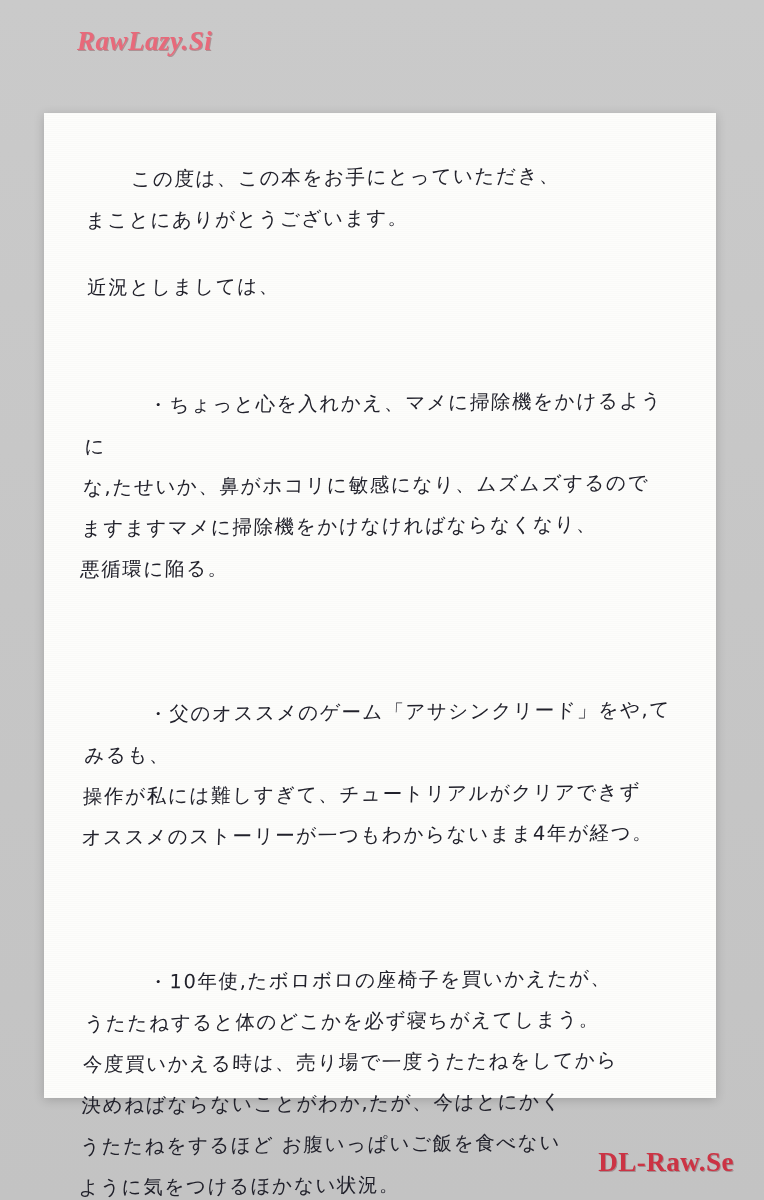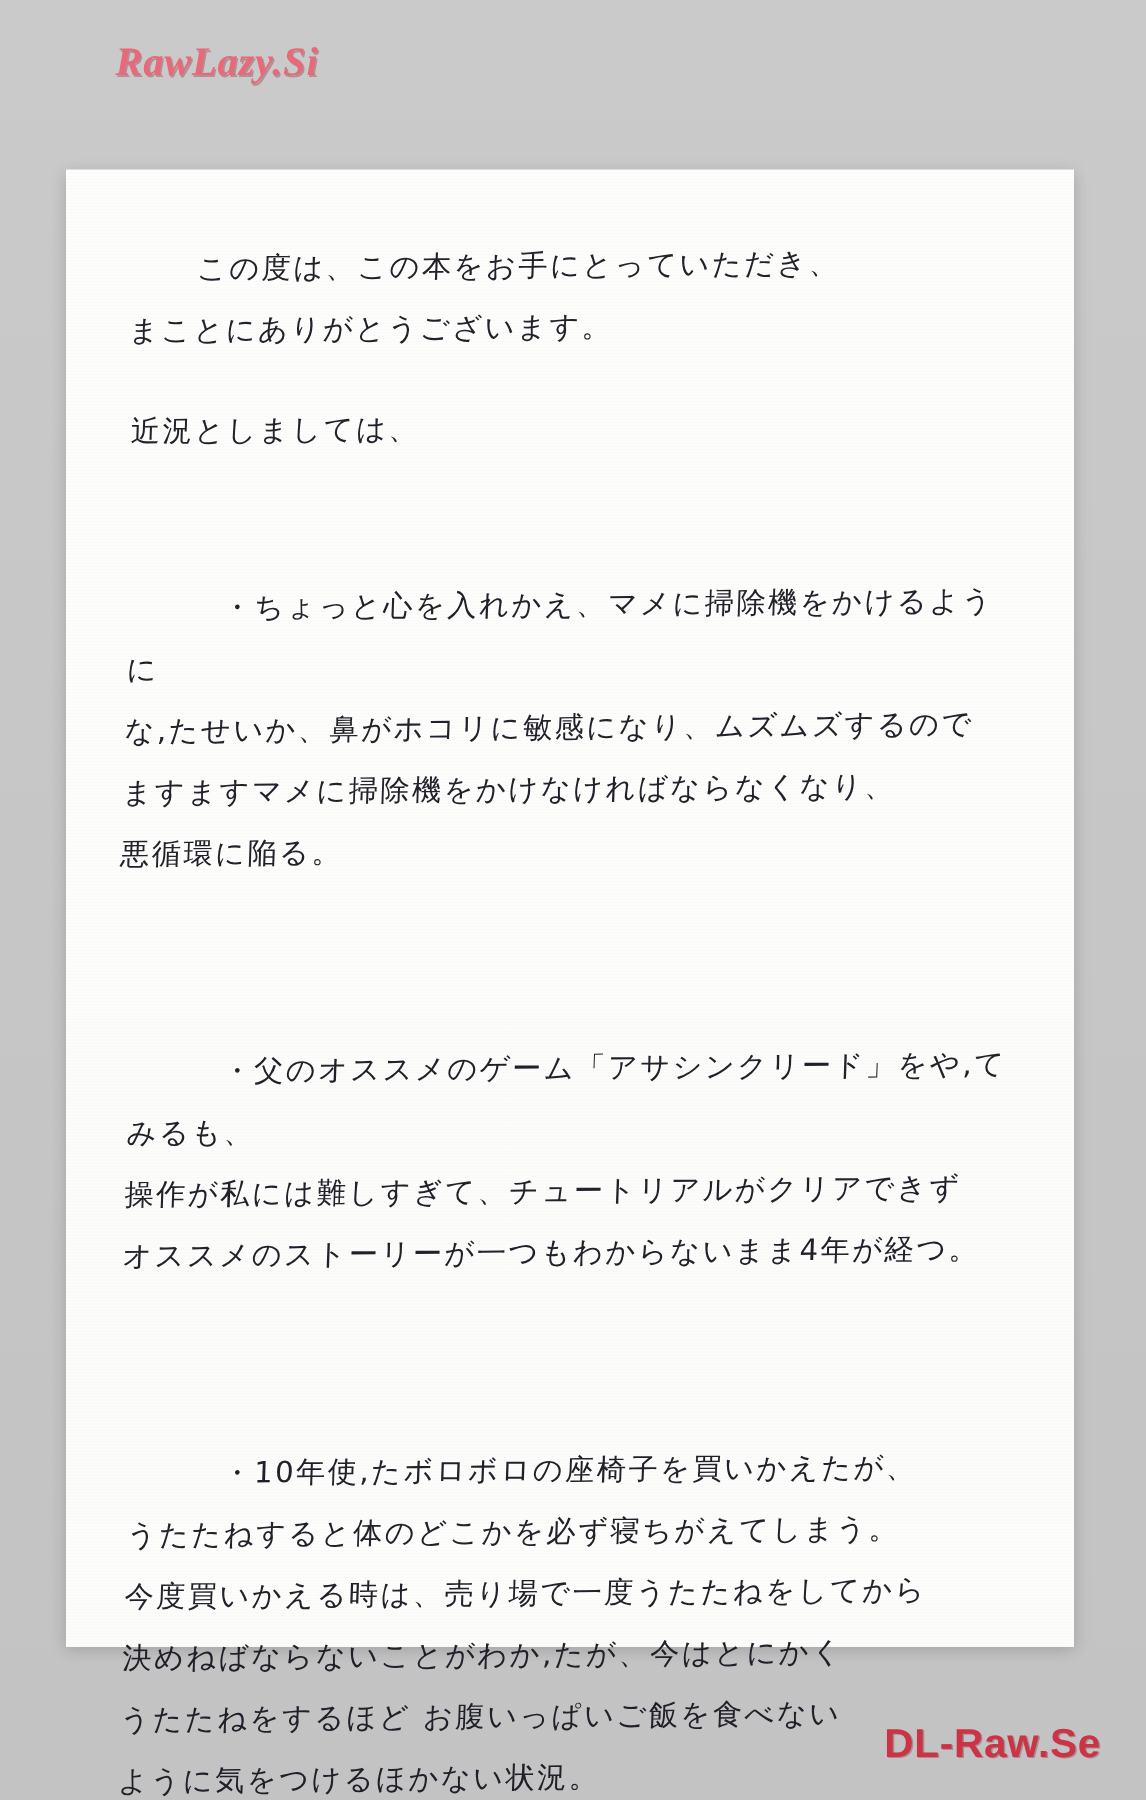--- a/index.html
+++ b/index.html
@@ -29,21 +29,21 @@
     font-style: italic;
     color: #e8697a;
     letter-spacing: 0.5px;
     text-shadow: 1px 1px 0 rgba(120,40,50,0.35);
     margin-left: 29px;
   }
   .watermark-bottom {
     position: absolute;
     right: 30px;
     bottom: 22px;
-    font-family: Liberation Sans, sans-serif;
+    font-family: Liberation Serif, serif;
     font-size: 27px;
     font-weight: bold;
     color: #cc3344;
     letter-spacing: 0.5px;
     text-shadow: 1px 1px 0 rgba(90,20,30,0.3);
   }
   .paper {
     position: absolute;
     left: 44px;
     top: 113px;

